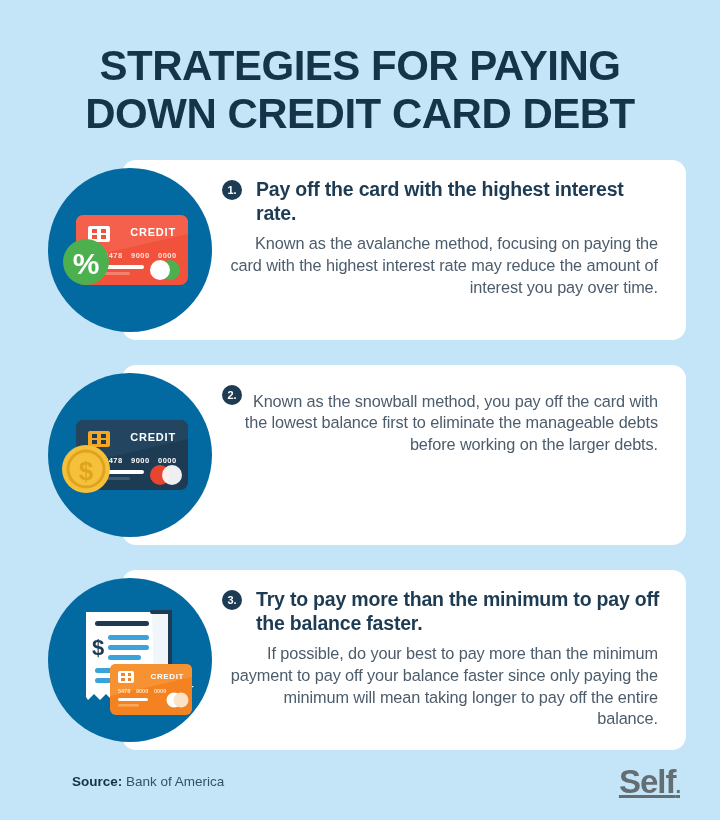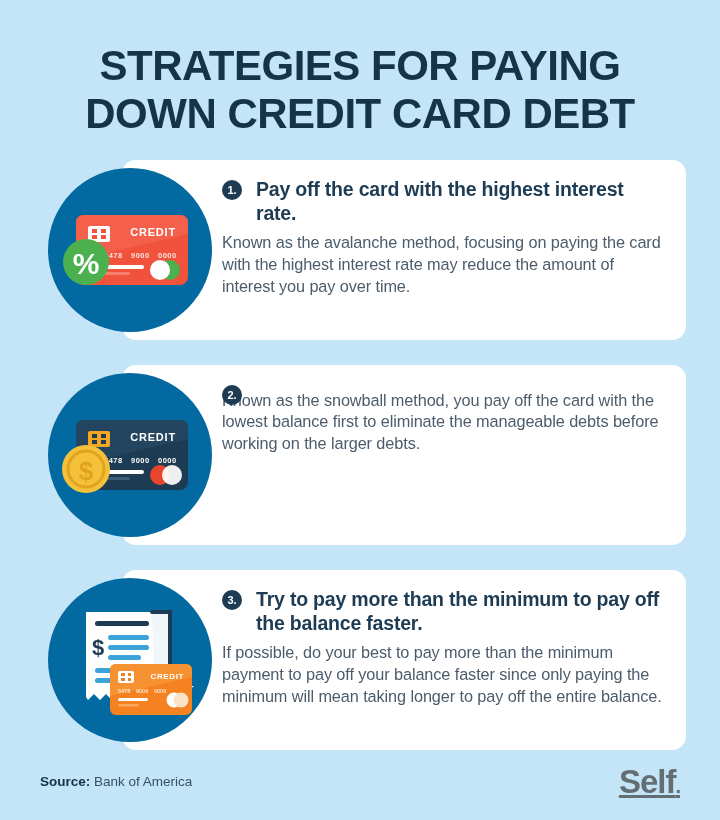--- a/index.html
+++ b/index.html
@@ -87,22 +87,23 @@
     color: #ffffff;
     font-size: 11px;
     font-weight: bold;
     line-height: 20px;
     text-align: center;
   }
   .body-text {
     font-size: 16.3px;
     line-height: 1.33;
     color: #4c5c6b;
-    margin: 0;
+    margin: 8px;
     letter-spacing: -0.1px;
+    text-align: right;
   }
 
   
   .icon-art {
     position: absolute;
     left: 0; top: 0;
     width: 164px; height: 164px;
   }
 
   
@@ -112,20 +113,21 @@
     bottom: 22px;
     height: 34px;
     padding: 0 40px;
     display: flex;
     align-items: center;
     justify-content: space-between;
   }
   .source {
     font-size: 13.5px;
     color: #36506a;
+    margin-left: 32px;
   }
   .source b {
     color: #14314a;
     font-weight: bold;
   }
   .logo {
     font-size: 33px;
     font-weight: bold;
     color: #404040;
     opacity: 0.72;

